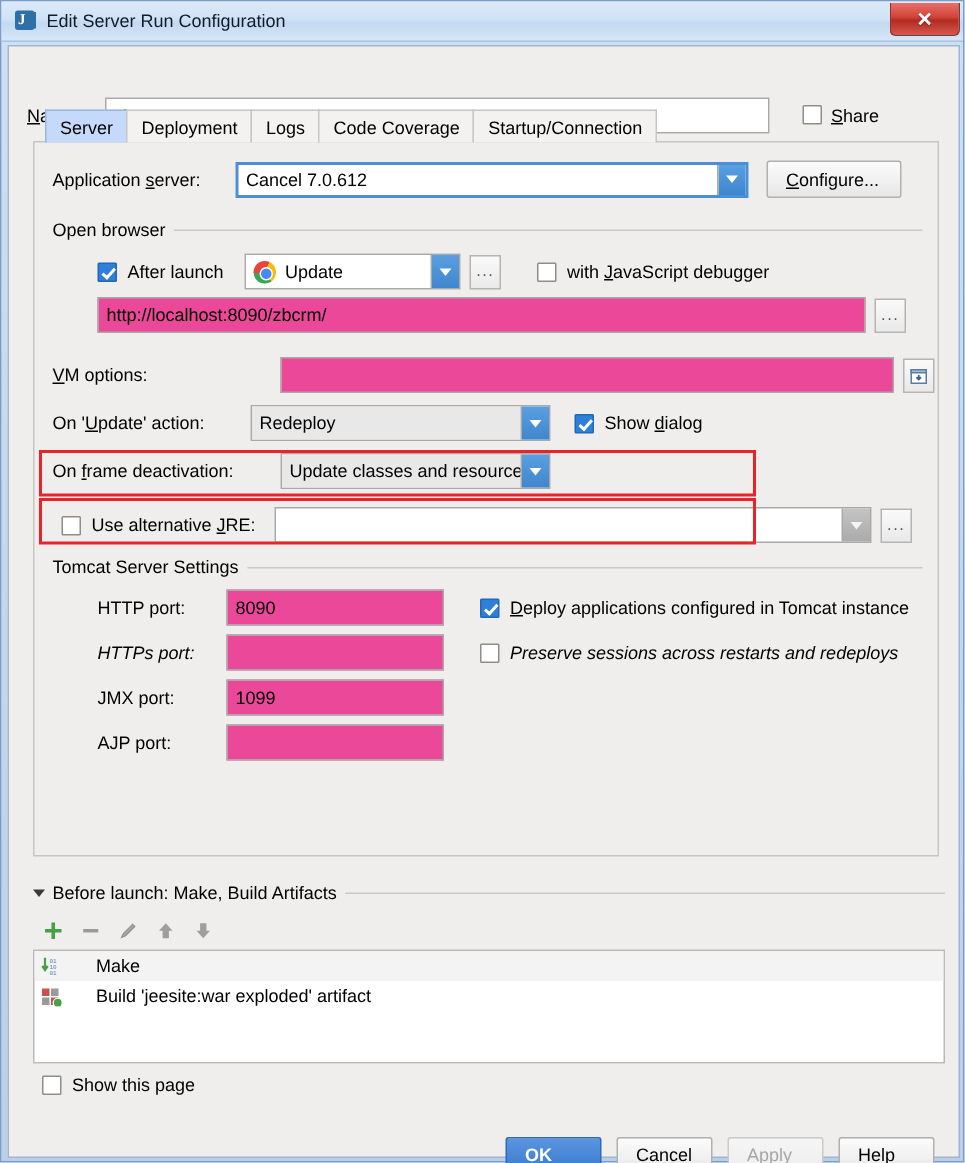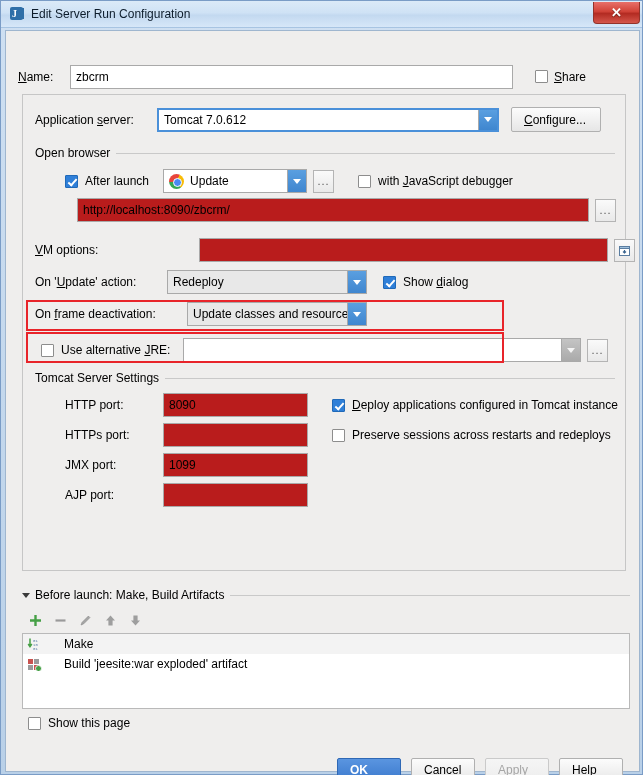--- a/index.html
+++ b/index.html
@@ -156,28 +156,28 @@
     left: 16px; top: 63px;
     width: 604px; height: 477px;
     background: #efeeed;
     border: 1px solid #c6c6c6;
   }
 
   .row { position: absolute; display: flex; align-items: center; }
 
   
   .textfield {
-    background: #b91c1c;
+    background: #ec4899;
     border: 1px solid #a9a9a9;
     height: 24px;
     font-size: 12px;
     font-family: "Liberation Sans", sans-serif;
     padding: 0 5px;
     color: #000;
-    display: flex; align-items: center; margin-left: 12px;
+    display: flex; align-items: center;
   }
   .combo {
     height: 24px;
     display: flex; align-items: stretch;
     border: 1px solid #a9a9a9;
     background: #ffffff;
     cursor: pointer;
   }
   .combo.focused {
     border: 2px solid #4a90d9;
@@ -362,27 +362,34 @@
 
     <div class="name-row">
       <span class="lbl name-label"><span class="u">N</span>ame:</span>
       <input class="name-input" value="zbcrm" style="">
       <span class="share-wrap">
         <span class="cb"></span>
         <span class="lbl"><span class="u">S</span>hare</span>
       </span>
     </div>
 
+    <div class="tabs">
+      <div class="tab active">Server</div>
+      <div class="tab">Deployment</div>
+      <div class="tab">Logs</div>
+      <div class="tab">Code Coverage</div>
+      <div class="tab">Startup/Connection</div>
+    </div>
 
     <div class="panel">
 
       <div class="row" style="left:12px; top:12px; width:578px;">
         <span class="lbl" style="width:122px;">Application <span class="u">s</span>erver:</span>
         <div class="combo focused" style="width:342px;">
-          <div class="val">Tomcat 7.0.612</div>
+          <div class="val">Cancel 7.0.612</div>
           <div class="arrow"></div>
         </div>
         <div class="btn" style="margin-left:12px;width:90px;">
           <span><span class="u">C</span>onfigure...</span>
         </div>
       </div>
 
       <div class="grouphdr" style="left:12px; top:51px; width:580px;">
         <span class="cap">Open browser</span>
         <span class="line"></span>
@@ -463,21 +470,21 @@
 
       <div class="row" style="left:42px; top:298px;">
         <span class="lbl" style="width:86px;">HTTP port:</span>
         <div class="textfield" style="width:145px;">8090</div>
         <span style="display:flex;align-items:center;gap:7px;margin-left:24px;cursor:pointer;">
           <span class="cb checked"></span>
           <span class="lbl"><span class="u">D</span>eploy applications configured in Tomcat instance</span>
         </span>
       </div>
 
-      <div class="row" style="left:42px; top:328px;">
+      <div class="row" style="left:42px; top:328px;font-style:italic;">
         <span class="lbl" style="width:86px;">HTTPs port:</span>
         <div class="textfield" style="width:145px;"></div>
         <span style="display:flex;align-items:center;gap:7px;margin-left:24px;cursor:pointer;">
           <span class="cb"></span>
           <span class="lbl">Preserve sessions across restarts and redeploys</span>
         </span>
       </div>
 
       <div class="row" style="left:42px; top:358px;">
         <span class="lbl" style="width:86px;">JMX port:</span>

